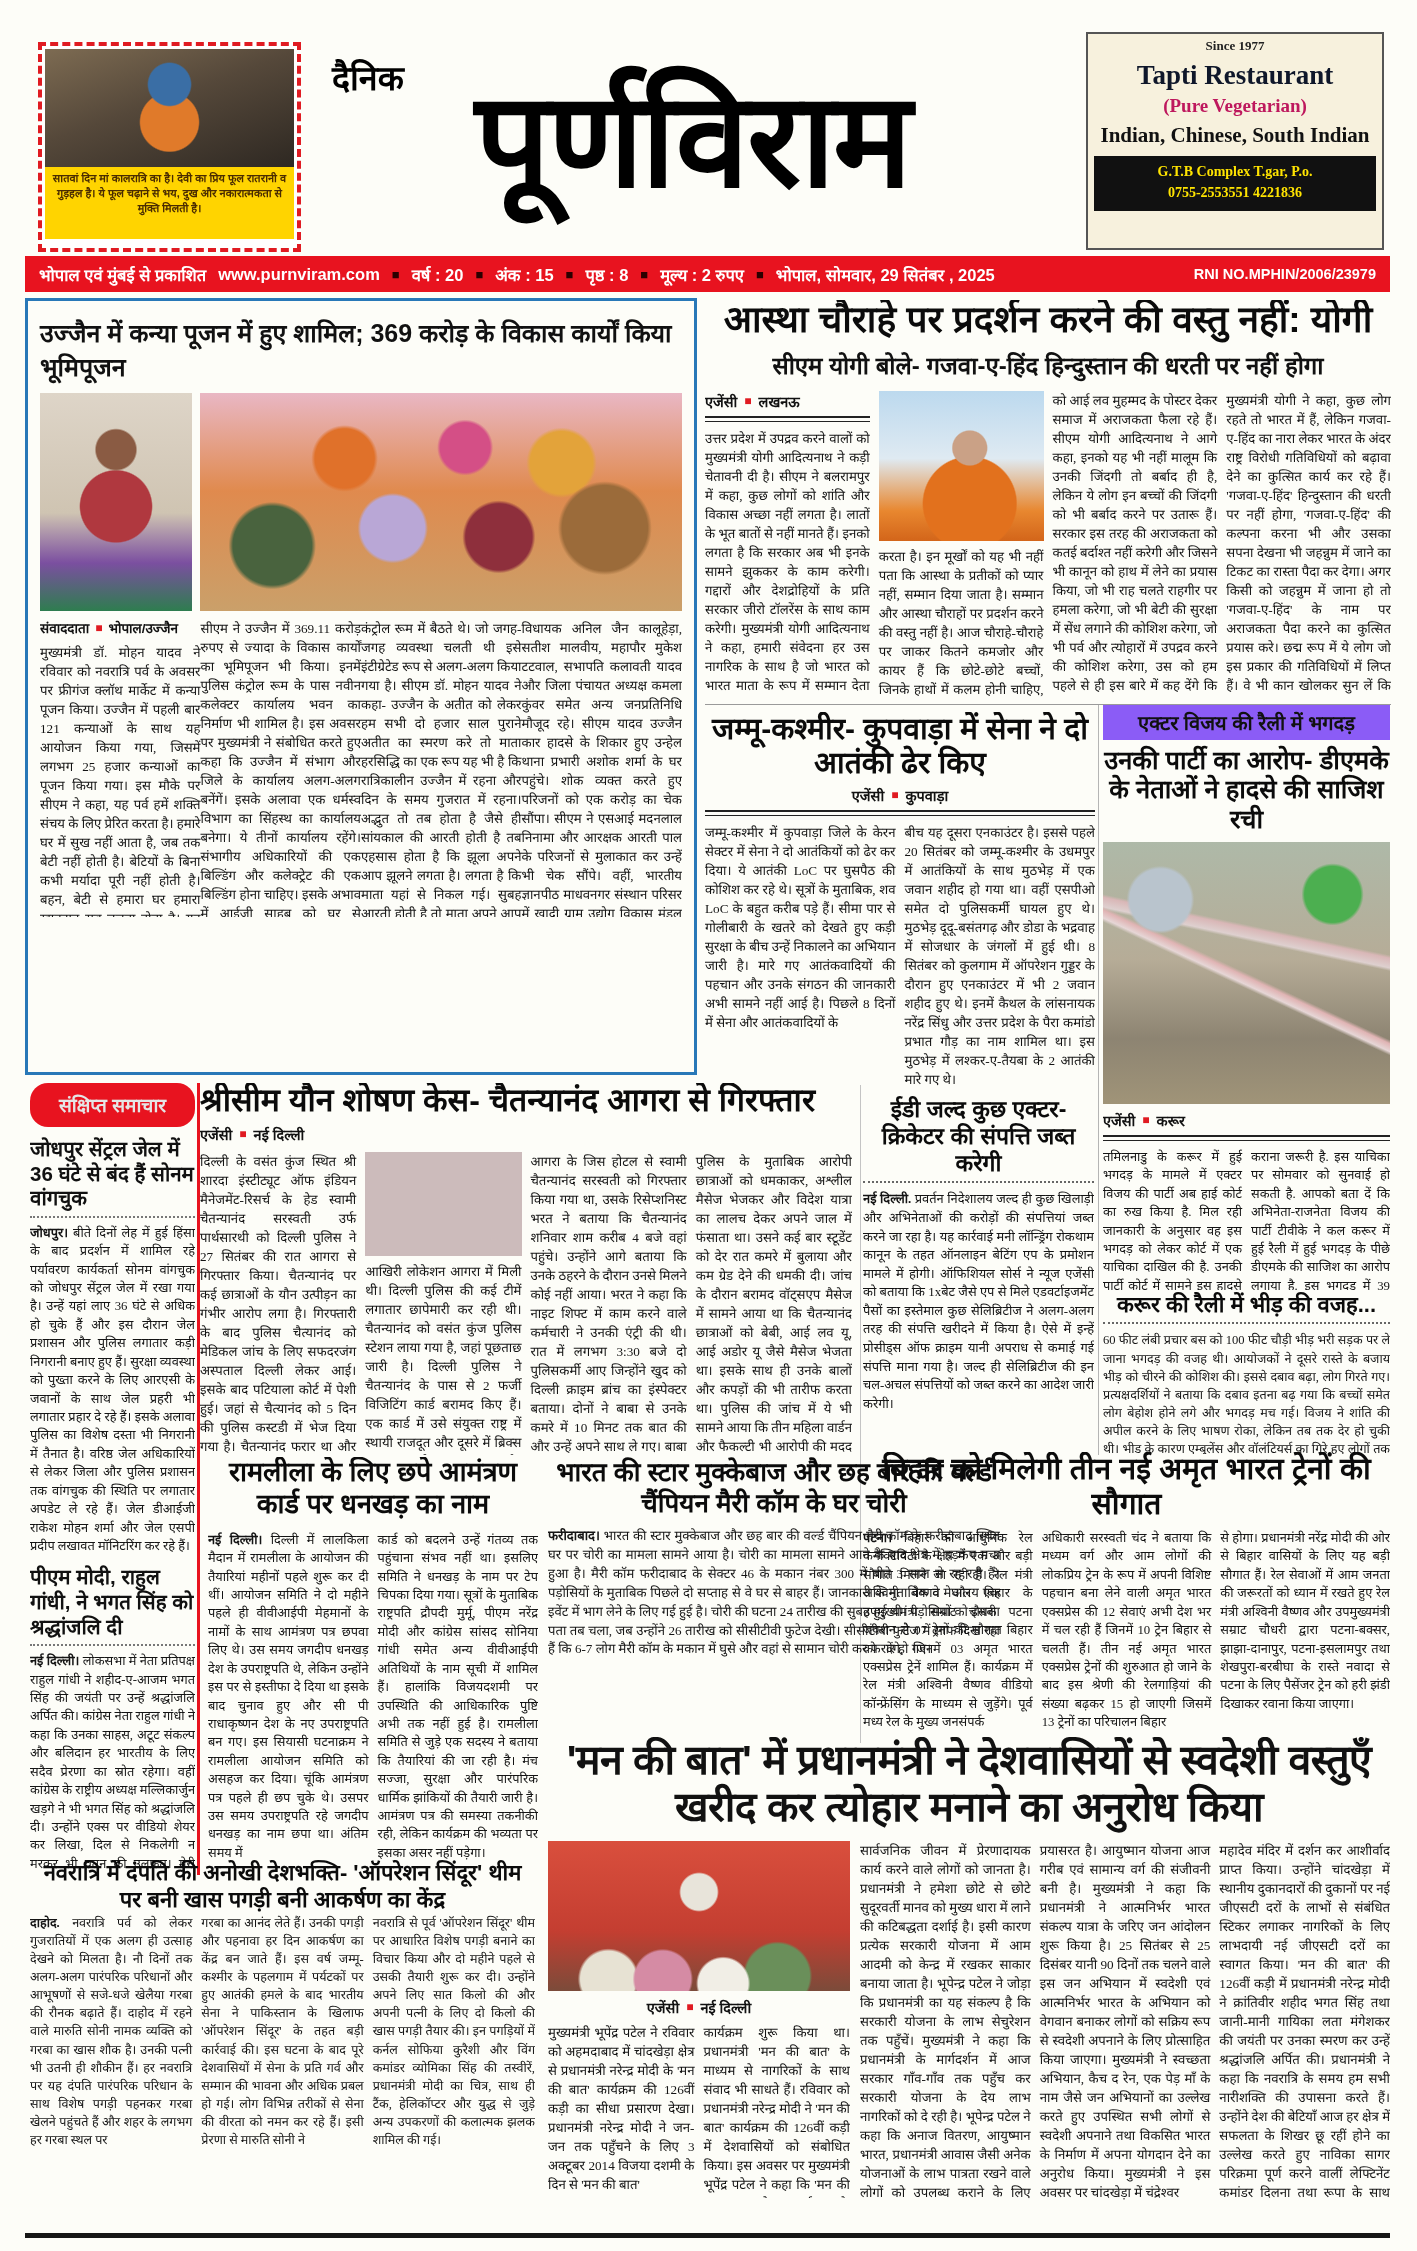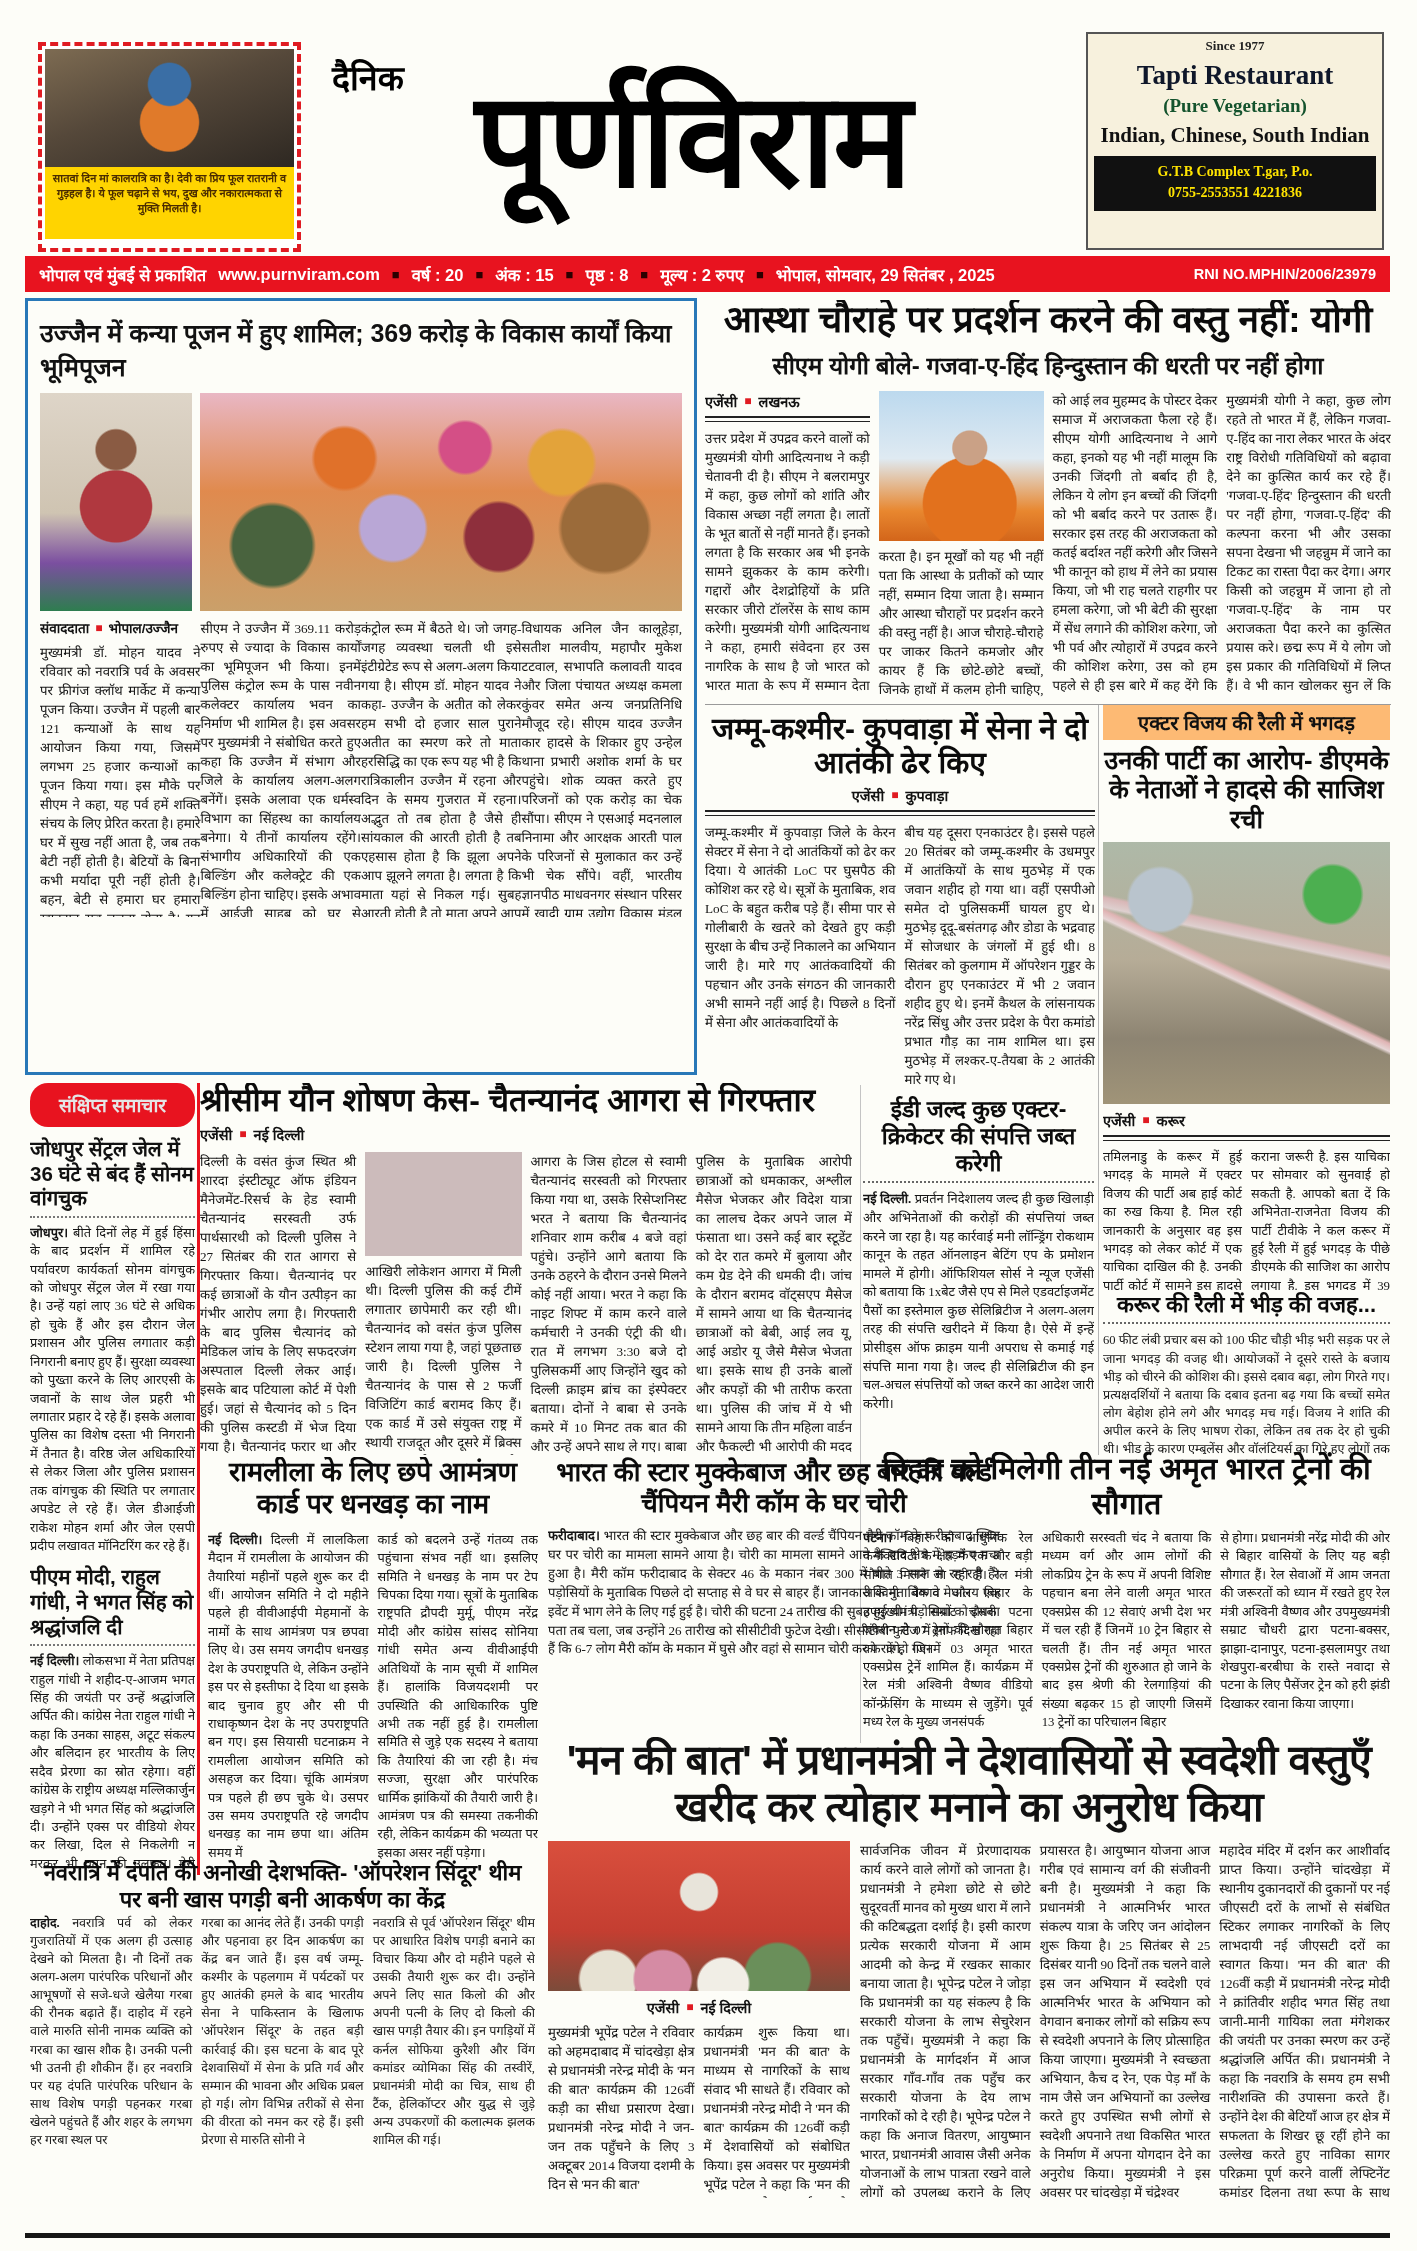--- a/index.html
+++ b/index.html
@@ -18,21 +18,21 @@
   .ad-left-text{width:100%;height:72px;background:#ffd400;color:#4a2c00;font-weight:bold;
        font-size:11px;line-height:1.35;text-align:center;padding:4px 3px;box-sizing:border-box;}
   .masthead{left:310px;top:38px;width:765px;height:214px;text-align:center;}
   .brand-small{position:absolute;left:22px;top:16px;font-size:34px;font-weight:800;color:#000;}
   .brand{position:absolute;left:0;right:0;top:34px;font-size:132px;line-height:1.05;font-weight:800;
          color:#000;letter-spacing:-2px;}
   .ad-right{left:1086px;top:32px;width:298px;height:218px;background:#f7f1dd;border:2px solid #555;
             box-sizing:border-box;text-align:center;font-family:"Liberation Serif",serif;}
   .ad-since{font-size:13px;font-weight:bold;color:#222;margin-top:4px;}
   .ad-name{font-size:27px;font-weight:bold;color:#0f172a;margin-top:6px;}
-  .ad-veg{font-size:19px;font-weight:bold;color:#14532d;margin-top:4px;}
+  .ad-veg{font-size:19px;font-weight:bold;color:#be185d;margin-top:4px;}
   .ad-cuisine{font-size:21px;font-weight:bold;color:#111;margin-top:6px;line-height:1.2;}
   .ad-addr{margin:8px 6px 0 6px;background:#111;color:#ffe400;font-size:14px;font-weight:bold;
            padding:5px 2px 8px 2px;line-height:1.5;}
   .datebar{left:25px;top:256px;width:1365px;height:36px;background:#e8131f;color:#fff;
            display:flex;align-items:center;gap:12px;padding:0 14px;box-sizing:border-box;
            font-weight:bold;font-size:16.5px;white-space:nowrap;}
   .datebar .sep{color:#2b0000;font-size:13px;}
   .datebar .rni{margin-left:auto;font-size:14.5px;}
 
   
@@ -81,21 +81,21 @@
       linear-gradient(180deg,#bcd9ee 0%,#dfeaf2 45%,#e8872f 80%,#d3651a 100%);}
 
   
   .jammu{left:705px;top:712px;width:390px;height:382px;overflow:hidden;}
   .jammu-hl{font-size:30px;text-align:center;line-height:1.12;}
   .jammu-by{justify-content:center;margin-top:6px;}
   .jammu-row{margin-top:4px;height:288px;overflow:hidden;}
 
   
   .vijay{left:1103px;top:705px;width:287px;height:585px;overflow:hidden;}
-  .kicker{background:#fdba74;font-size:20px;font-weight:800;text-align:center;padding:4px 2px;}
+  .kicker{background:#8b5cf6;font-size:20px;font-weight:800;text-align:center;padding:4px 2px;}
   .vijay-hl{font-size:25.5px;text-align:center;line-height:1.15;margin-top:6px;}
   .ph-stampede{height:262px;margin-top:8px;background:
       radial-gradient(circle at 20% 22%,#b9c4cd 10%,transparent 11%),
       radial-gradient(circle at 80% 20%,#4caf50 9%,transparent 10%),
       linear-gradient(25deg,transparent 46%,#e6d6d6 47%,#e0b4b4 49%,transparent 50%),
       linear-gradient(12deg,transparent 60%,#ded0cf 61%,#d9b7b7 64%,transparent 65%),
       linear-gradient(180deg,#aeb9a8 0%,#b6ac97 45%,#8d8472 75%,#a09478 100%);}
   .vijay-by{margin-top:6px;}
   .vijay-row{margin-top:4px;height:170px;overflow:hidden;}
   .vijay .bt{font-size:12.8px;}

